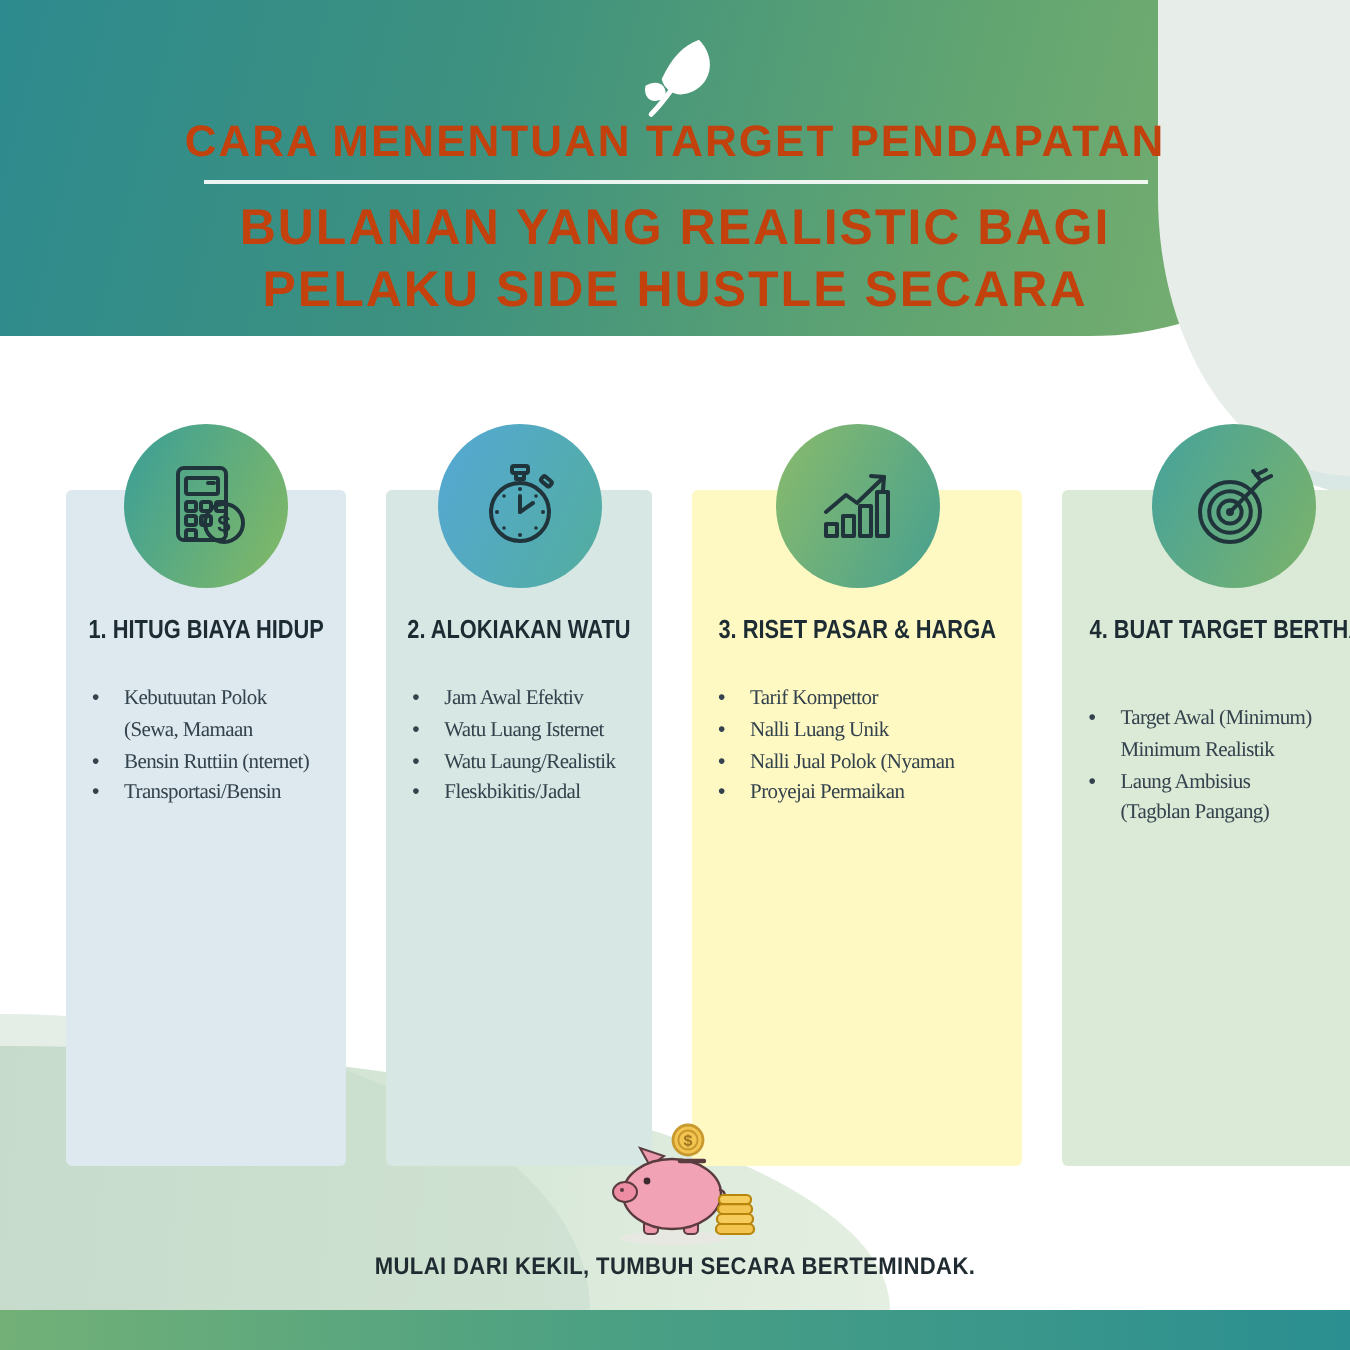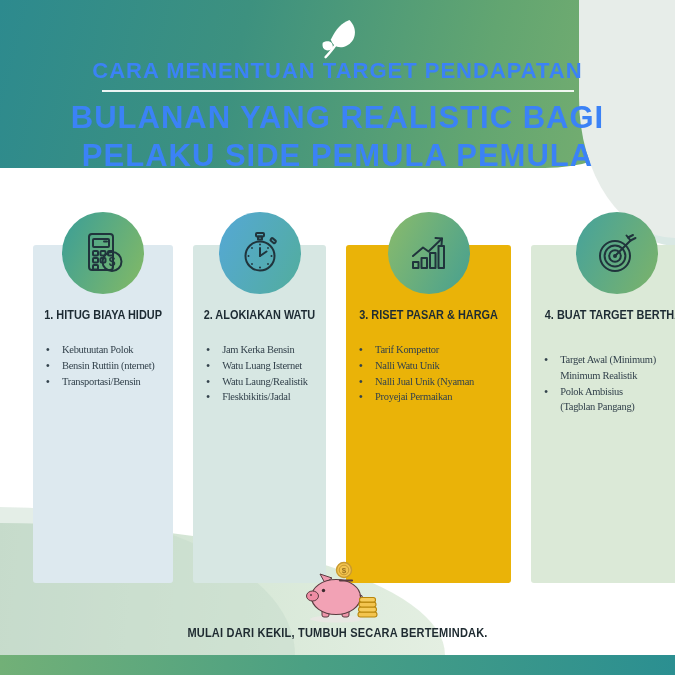--- a/index.html
+++ b/index.html
@@ -15,24 +15,24 @@
   }
   .corner-blob{
     position:absolute;top:0;right:0;width:96px;height:238px;z-index:3;
     background:#e7ede9;border-bottom-left-radius:96px 140px;
   }
   .edge-teal{
     position:absolute;top:138px;right:0;width:58px;height:108px;z-index:2;
     background:#d9e8e4;border-bottom-left-radius:60px 70px;
   }
   .leaf{position:absolute;top:18px;left:50%;transform:translateX(-50%);z-index:4;}
-  .header-text{position:absolute;top:58px;left:0;width:100%;text-align:center;color:#3b82f6;z-index:4;}
+  .header-text{position:absolute;top:58px;left:0;width:100%;text-align:center;color:#c2410c;z-index:4;}
   .h-line1{font-size:22px;font-weight:bold;letter-spacing:1px;}
   .h-rule{width:472px;height:2px;background:rgba(255,255,255,.9);margin:6px auto 7px auto;}
-  .h-line2,.h-line3{font-size:31px;font-weight:bold;letter-spacing:1px;line-height:1.22;}
+  .h-line2,.h-line3{font-size:25px;font-weight:bold;letter-spacing:1px;line-height:1.22;}
   
   .hill1{
     position:absolute;left:0;bottom:20px;width:445px;height:132px;z-index:1;
     background:linear-gradient(95deg,#c9ddcd 0%,#d9e9d9 60%,#e4efe2 100%);
     border-radius:0 100% 0 0;
   }
   .hill2{
     position:absolute;left:0;bottom:20px;width:295px;height:148px;z-index:1;
     background:#c3d9c9;opacity:.45;border-radius:0 100% 0 0;
   }
@@ -82,21 +82,21 @@
       <path d="M36 2 C45 11 43 24 33 29 C25 33 18 29 16.5 22.5 C22 11 28 5 36 2 Z" fill="#ffffff"></path>
       <path d="M8 26 C14 22.5 19.5 25 18.5 32 C12.5 36.5 6.5 33 8 26 Z" fill="#ffffff"></path>
       <path d="M11 41 C19 33 27 21 35.5 7" fill="none" stroke="#ffffff" stroke-width="2.6" stroke-linecap="round"></path>
     </svg>
   </div>
 
   <div class="header-text">
     <div class="h-line1">CARA MENENTUAN TARGET PENDAPATAN</div>
     <div class="h-rule"></div>
     <div class="h-line2">BULANAN YANG REALISTIC BAGI</div>
-    <div class="h-line3">PELAKU SIDE PEMULA PEMULA</div>
+    <div class="h-line3">PELAKU SIDE HUSTLE SECARA</div>
   </div>
 
   <div class="cards" id="cards-container">
   <div class="card" style="background: rgb(221, 233, 239);">
     <div class="icon-circle" style="background: linear-gradient(115deg, rgb(58, 158, 152), rgb(132, 186, 100));">
           <svg width="46" height="46" viewBox="0 0 46 46">
     <rect class="ln" x="9" y="4" width="24" height="36" rx="3"></rect>
     <rect class="ln" x="13" y="9" width="16" height="8" rx="1"></rect>
     <path class="ln" d="M24 11.5 h3"></path>
     <rect class="ln" x="13" y="21" width="5" height="4.5" rx="1"></rect>
@@ -107,20 +107,24 @@
     <rect class="ln" x="13" y="35" width="5" height="4.5" rx="1"></rect>
     <circle class="ln" cx="32" cy="31.5" r="9.5"></circle>
     <text x="32" y="36" text-anchor="middle" font-size="12" font-weight="bold" fill="#20343c" font-family="Liberation Sans, sans-serif">$</text>
   </svg>
         </div>
     <div class="card-title">1. HITUG BIAYA HIDUP</div>
     <div class="card-list">
           <div class="li-row">
             <span class="li-dot">•</span>
             <span class="li-cont">Kebutuutan Polok</span>
+          </div>
+          <div class="li-row">
+            <span class="li-dot"></span>
+            <span class="li-cont">(Sewa, Mamaan</span>
           </div>
           <div class="li-row">
             <span class="li-dot">•</span>
             <span class="li-cont">Bensin Ruttiin (nternet)</span>
           </div>
           <div class="li-row">
             <span class="li-dot">•</span>
             <span class="li-cont">Transportasi/Bensin</span>
           </div>
         </div>
@@ -144,61 +148,61 @@
               <circle cx="31" cy="34" r="0.9"></circle>
       <circle cx="15" cy="34" r="0.9"></circle>
               <circle cx="31" cy="18" r="0.9"></circle>
     </g>
   </svg>
         </div>
     <div class="card-title">2. ALOKIAKAN WATU</div>
     <div class="card-list">
           <div class="li-row">
             <span class="li-dot">•</span>
-            <span class="li-cont">Jam Kerka Bensin</span>
+            <span class="li-cont">Jam Awal Efektiv</span>
           </div>
           <div class="li-row">
             <span class="li-dot">•</span>
             <span class="li-cont">Watu Luang Isternet</span>
           </div>
           <div class="li-row">
             <span class="li-dot">•</span>
             <span class="li-cont">Watu Laung/Realistik</span>
           </div>
           <div class="li-row">
             <span class="li-dot">•</span>
             <span class="li-cont">Fleskbikitis/Jadal</span>
           </div>
         </div>
   </div>
 
-  <div class="card" style="background: #eab308;">
+  <div class="card" style="background: #fef9c3;">
     <div class="icon-circle" style="background: linear-gradient(115deg, rgb(138, 187, 107), rgb(71, 160, 144));">
           <svg width="46" height="46" viewBox="0 0 46 46">
     <rect class="ln" x="7" y="32" width="5.5" height="6"></rect>
     <rect class="ln" x="15.5" y="28" width="5.5" height="10"></rect>
     <rect class="ln" x="24" y="23" width="5.5" height="15"></rect>
     <rect class="ln" x="32.5" y="16" width="5.5" height="22"></rect>
     <path class="ln" d="M7 26 L17 17.5 L22.5 21.5 L36 8.5"></path>
     <path class="ln" d="M29.5 8 L36 8.5 L35.5 15"></path>
   </svg>
         </div>
     <div class="card-title">3. RISET PASAR &amp; HARGA</div>
     <div class="card-list">
           <div class="li-row">
             <span class="li-dot">•</span>
             <span class="li-cont">Tarif Kompettor</span>
           </div>
           <div class="li-row">
             <span class="li-dot">•</span>
-            <span class="li-cont">Nalli Watu Unik</span>
-          </div>
-          <div class="li-row">
-            <span class="li-dot">•</span>
-            <span class="li-cont">Nalli Jual Unik (Nyaman</span>
+            <span class="li-cont">Nalli Luang Unik</span>
+          </div>
+          <div class="li-row">
+            <span class="li-dot">•</span>
+            <span class="li-cont">Nalli Jual Polok (Nyaman</span>
           </div>
           <div class="li-row">
             <span class="li-dot">•</span>
             <span class="li-cont">Proyejai Permaikan</span>
           </div>
         </div>
   </div>
 
   <div class="card" style="background: rgb(219, 233, 215);">
     <div class="icon-circle" style="background: linear-gradient(115deg, rgb(69, 162, 156), rgb(124, 179, 105));">
@@ -218,21 +222,21 @@
           <div class="li-row">
             <span class="li-dot">•</span>
             <span class="li-cont">Target Awal (Minimum)</span>
           </div>
           <div class="li-row">
             <span class="li-dot"></span>
             <span class="li-cont">Minimum Realistik</span>
           </div>
           <div class="li-row">
             <span class="li-dot">•</span>
-            <span class="li-cont">Polok Ambisius</span>
+            <span class="li-cont">Laung Ambisius</span>
           </div>
           <div class="li-row">
             <span class="li-dot"></span>
             <span class="li-cont">(Tagblan Pangang)</span>
           </div>
         </div>
   </div>
 </div>
 
   <div class="piggy-wrap">

